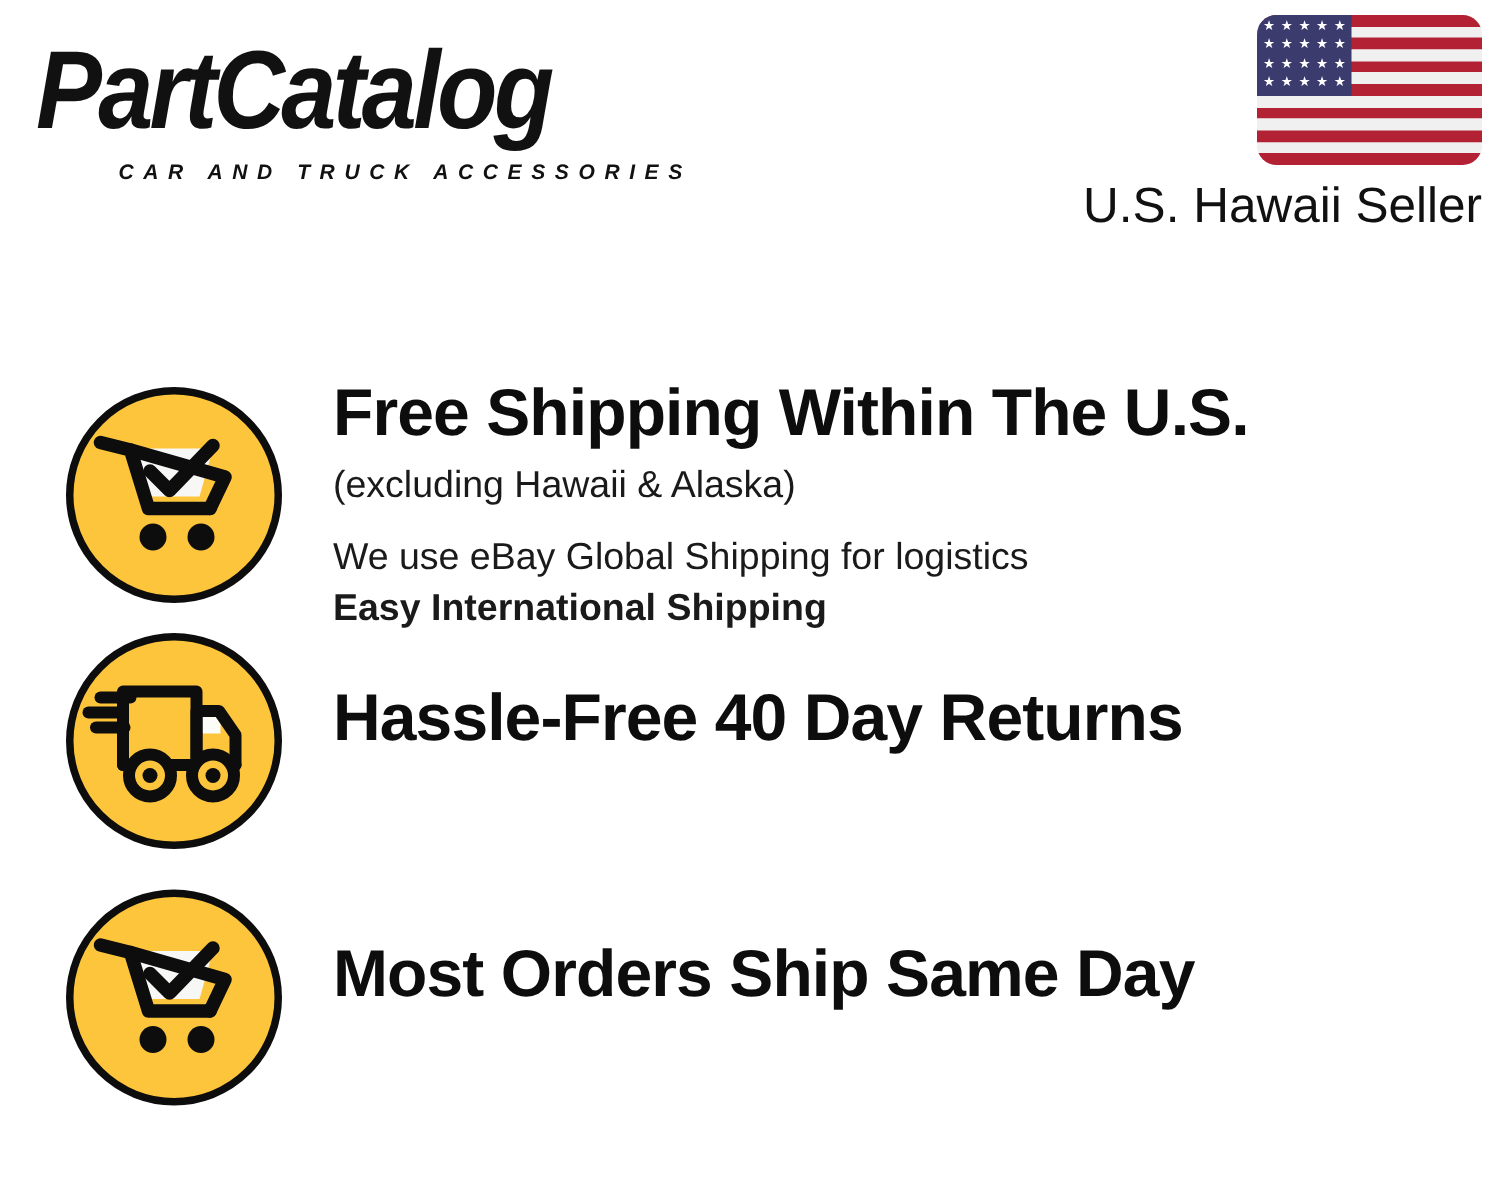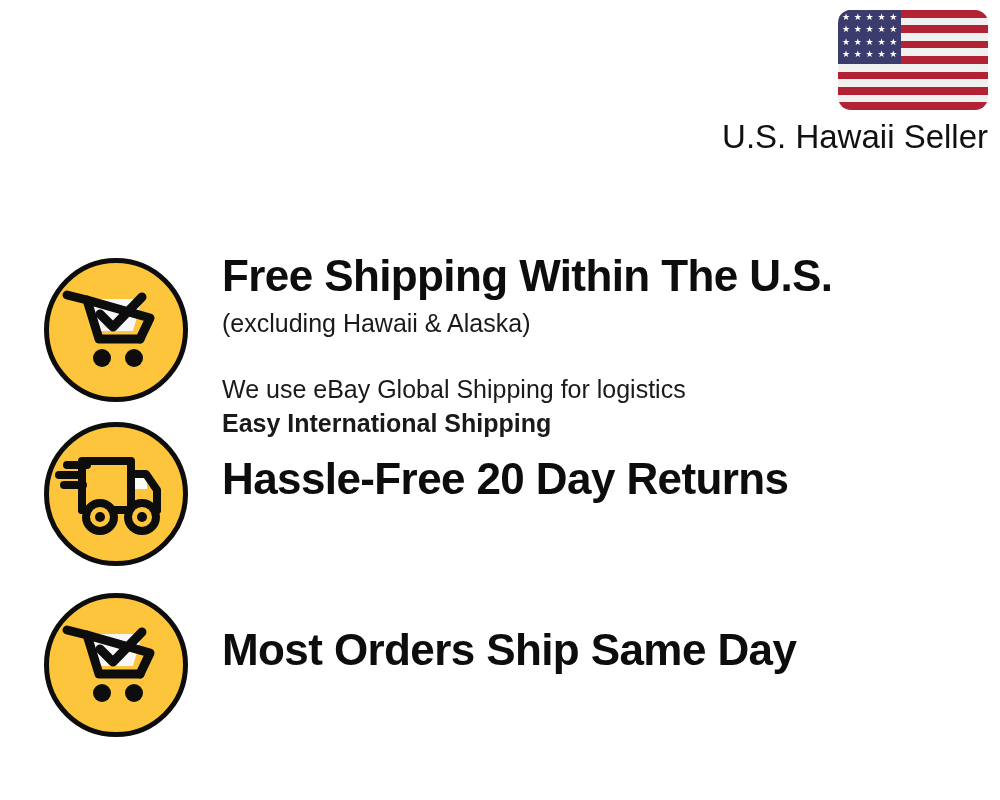--- a/index.html
+++ b/index.html
@@ -126,27 +126,31 @@
     line-height: 34px;
     white-space: nowrap;
   }
   .feature-sub.strong { font-weight: bold; }
 
   #feature-row-0 .feature-text { top: 6px; }
   #feature-row-1 .feature-text { top: 45px; }
   #feature-row-2 .feature-text { top: 45px; }
 
   #feature-row-0 .feature-title { margin-bottom: 4px; }
-  #feature-row-0 .sub-excluding { margin-bottom: 32px; }
+  #feature-row-0 .sub-excluding { margin-bottom: 14px; }
 </style>
 </head>
 <body>
 
 <div id="header">
 
+  <div id="brand-logo">
+    <div id="brand-wordmark">PartCatalog</div>
+    <div id="brand-tagline">CAR AND TRUCK ACCESSORIES</div>
+  </div>
 
   <div id="flag-badge">
     <div id="flag-stripes">
         <div class="stripe" style="top: 0px; height: 7.69231px; background: rgb(178, 34, 52);"></div>
         <div class="stripe" style="top: 7.69231px; height: 7.69231px; background: rgb(240, 240, 240);"></div>
         <div class="stripe" style="top: 15.3846px; height: 7.69231px; background: rgb(178, 34, 52);"></div>
         <div class="stripe" style="top: 23.0769px; height: 7.69231px; background: rgb(240, 240, 240);"></div>
         <div class="stripe" style="top: 30.7692px; height: 7.69231px; background: rgb(178, 34, 52);"></div>
         <div class="stripe" style="top: 38.4615px; height: 7.69231px; background: rgb(240, 240, 240);"></div>
         <div class="stripe" style="top: 46.1538px; height: 7.69231px; background: rgb(178, 34, 52);"></div>
@@ -213,21 +217,21 @@
       <path d="M18 38 H38" stroke="#0d0d0d" stroke-width="8" stroke-linecap="round"></path>
       <path d="M10 48 H33" stroke="#0d0d0d" stroke-width="8" stroke-linecap="round"></path>
       <path d="M15 58 H34" stroke="#0d0d0d" stroke-width="8" stroke-linecap="round"></path>
       <circle cx="51" cy="90" r="14" fill="#fdc53c" stroke="#0d0d0d" stroke-width="8"></circle>
       <circle cx="93" cy="90" r="14" fill="#fdc53c" stroke="#0d0d0d" stroke-width="8"></circle>
       <circle cx="51" cy="90" r="5" fill="#0d0d0d"></circle>
       <circle cx="93" cy="90" r="5" fill="#0d0d0d"></circle>
     </svg>
   </div>
   <div class="feature-text">
-    <div class="feature-title">Hassle-Free 20 Day Returns</div>
+    <div class="feature-title">Hassle-Free 40 Day Returns</div>
   </div>
 </div>
 
 <div class="feature-row" id="feature-row-2">
   <div class="feature-icon-circle">
     <svg width="134" height="134" viewBox="0 0 134 134" aria-hidden="true">
       <polygon points="40,36 93,36 84,68 49,68" fill="#f7f7f5"></polygon>
       <path d="M18 32 L38 37 L50 76 L91 76" fill="none" stroke="#0d0d0d" stroke-width="9" stroke-linecap="round" stroke-linejoin="round"></path>
       <path d="M38 37 L101 55 L91 76" fill="none" stroke="#0d0d0d" stroke-width="9" stroke-linecap="round" stroke-linejoin="round"></path>
       <path d="M51 51 L64 64 L93 34" fill="none" stroke="#0d0d0d" stroke-width="9" stroke-linecap="round" stroke-linejoin="round"></path>

